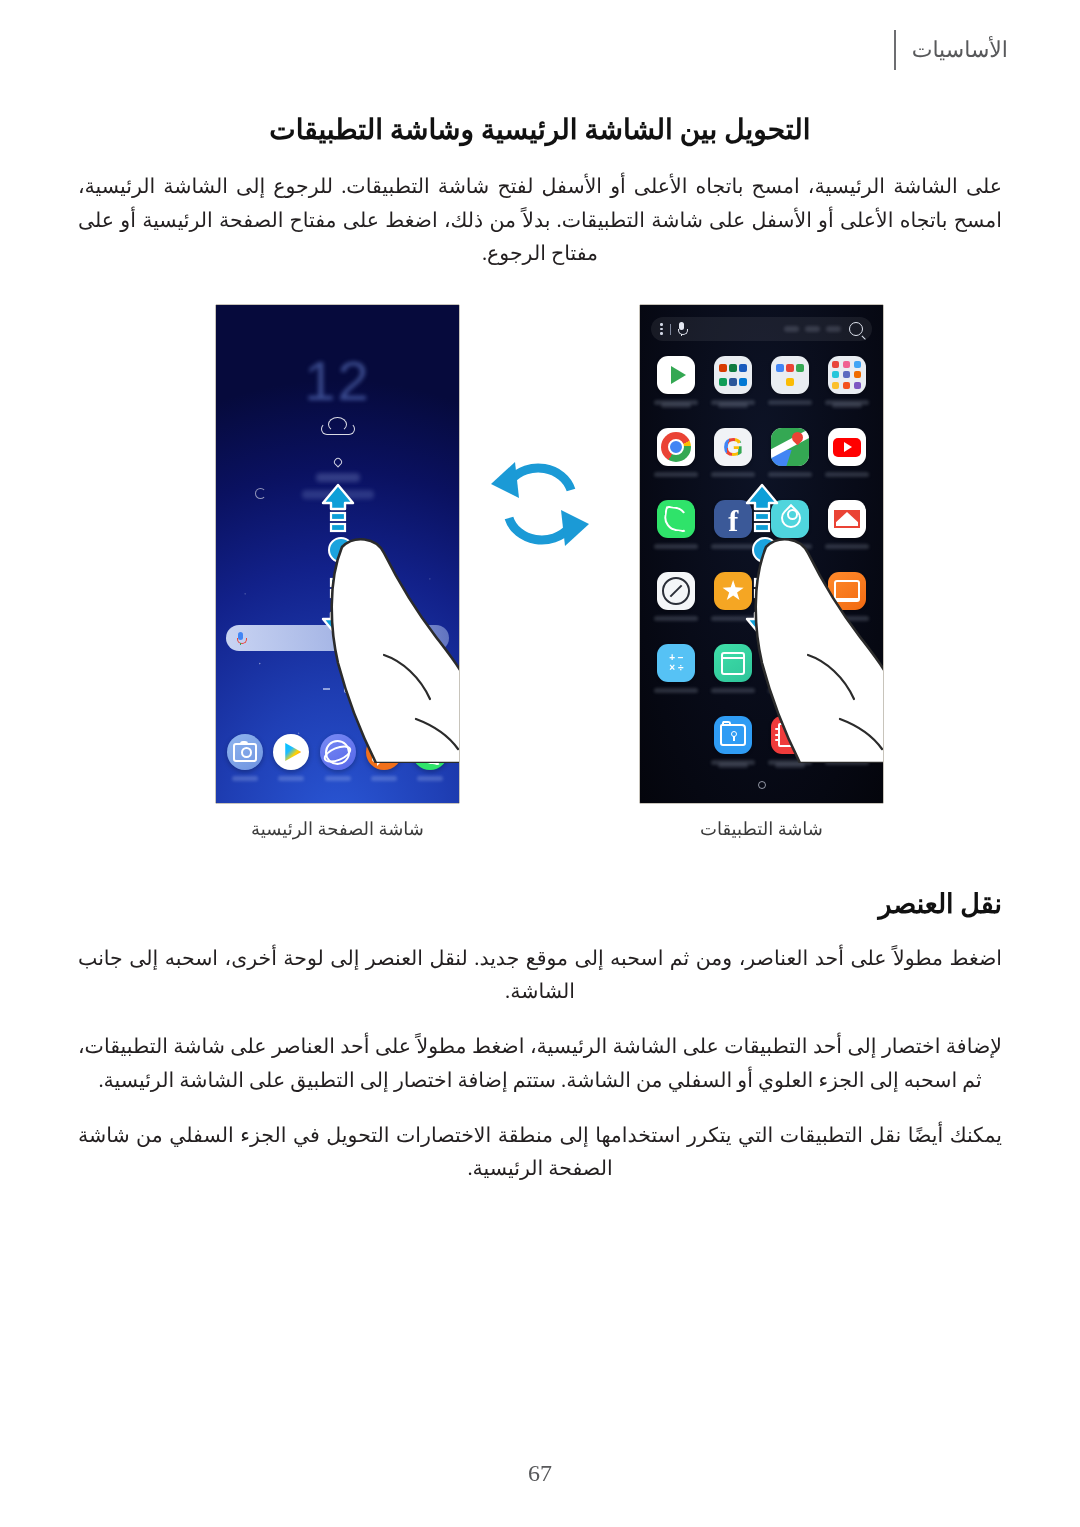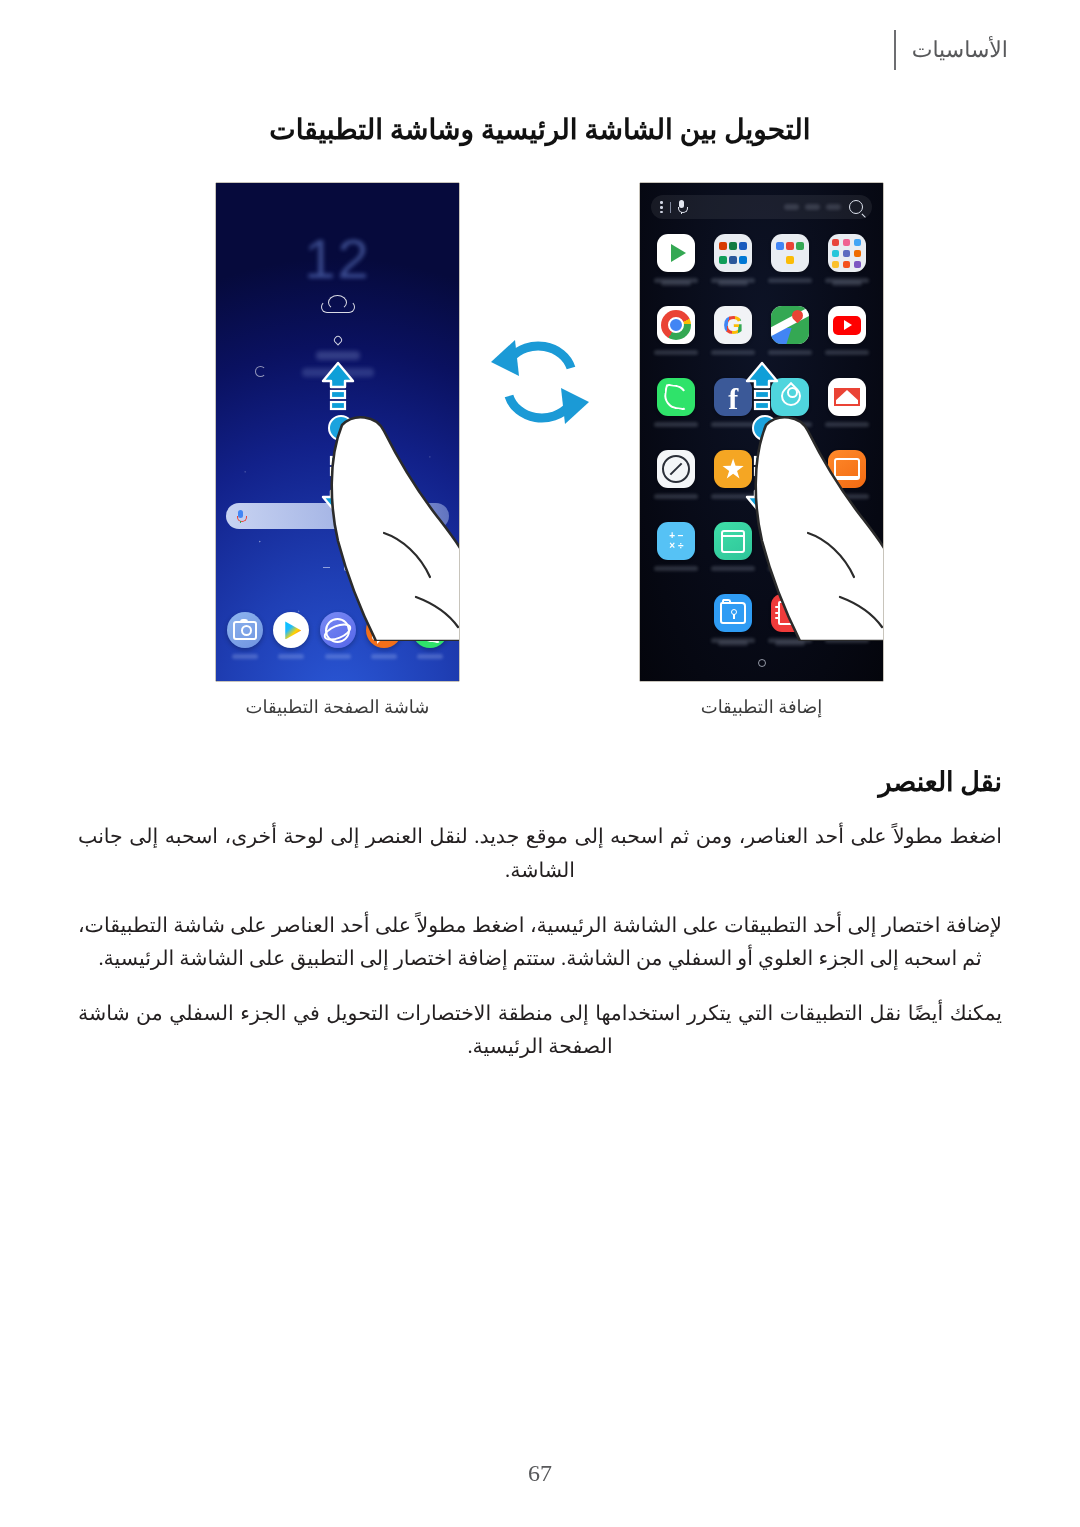--- a/index.html
+++ b/index.html
@@ -516,20 +516,23 @@
 
 <div class="page-header">
   <span class="hdr-text">الأساسيات</span>
   <span class="hdr-rule"></span>
 </div>
 
 <div class="content">
 
   <h1 class="section-title">التحويل بين الشاشة الرئيسية وشاشة التطبيقات</h1>
 
+  <div class="para-block">
+    <p class="body-text">على الشاشة الرئيسية، امسح باتجاه الأعلى أو الأسفل لفتح شاشة التطبيقات. للرجوع إلى الشاشة الرئيسية، امسح باتجاه الأعلى أو الأسفل على شاشة التطبيقات. بدلاً من ذلك، اضغط على مفتاح الصفحة الرئيسية أو على مفتاح الرجوع.</p>
+  </div>
 
   <div class="figure-row">
 
     <div class="phone phone-apps">
       <div class="screen bg-apps">
 
         <div class="apps-searchbar">
           <span class="sb-dots">
               <i></i>
               <i></i>
@@ -878,22 +881,22 @@
         <path d="M86 36 A34 30 0 0 0 26 26" fill="none" stroke="#1b9ad6" stroke-width="9" stroke-linecap="butt"></path>
         <path d="M30 8 L6 30 L34 44 Z" fill="#1b9ad6"></path>
         <path d="M24 64 A34 30 0 0 0 84 74" fill="none" stroke="#1b9ad6" stroke-width="9" stroke-linecap="butt"></path>
         <path d="M80 92 L104 70 L76 56 Z" fill="#1b9ad6"></path>
       </svg>
     </div>
 
   </div>
 
   <div class="caption-row">
-    <div class="caption cap-apps">إضافة التطبيقات</div>
-    <div class="caption cap-home">شاشة الصفحة التطبيقات</div>
+    <div class="caption cap-apps">شاشة التطبيقات</div>
+    <div class="caption cap-home">شاشة الصفحة الرئيسية</div>
   </div>
 
   <div style="margin-top:40px;">
     <h2 class="sub-title">نقل العنصر</h2>
 
     <div class="para-block">
       <p class="body-text">اضغط مطولاً على أحد العناصر، ومن ثم اسحبه إلى موقع جديد. لنقل العنصر إلى لوحة أخرى، اسحبه إلى جانب الشاشة.</p>
     </div>
     <div class="para-block">
       <p class="body-text">لإضافة اختصار إلى أحد التطبيقات على الشاشة الرئيسية، اضغط مطولاً على أحد العناصر على شاشة التطبيقات، ثم اسحبه إلى الجزء العلوي أو السفلي من الشاشة. ستتم إضافة اختصار إلى التطبيق على الشاشة الرئيسية.</p>

